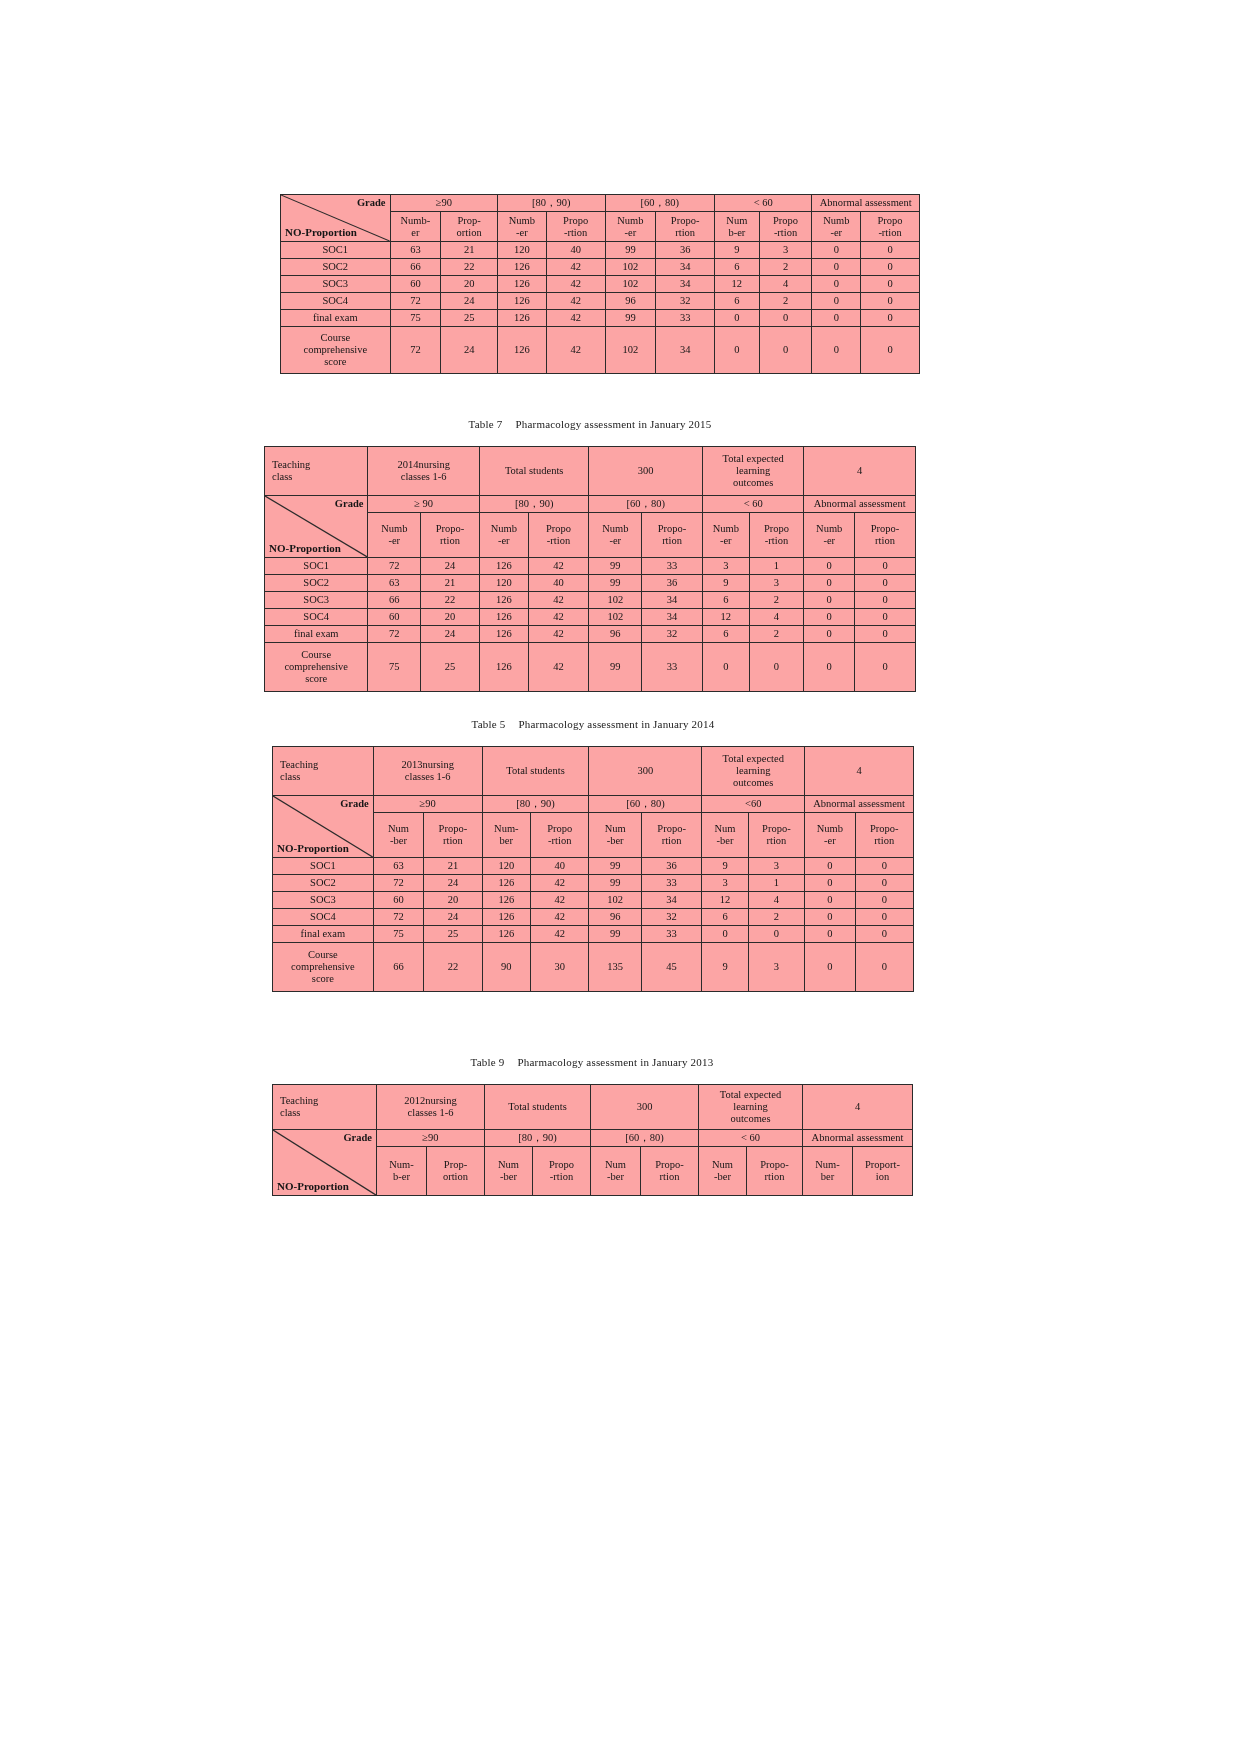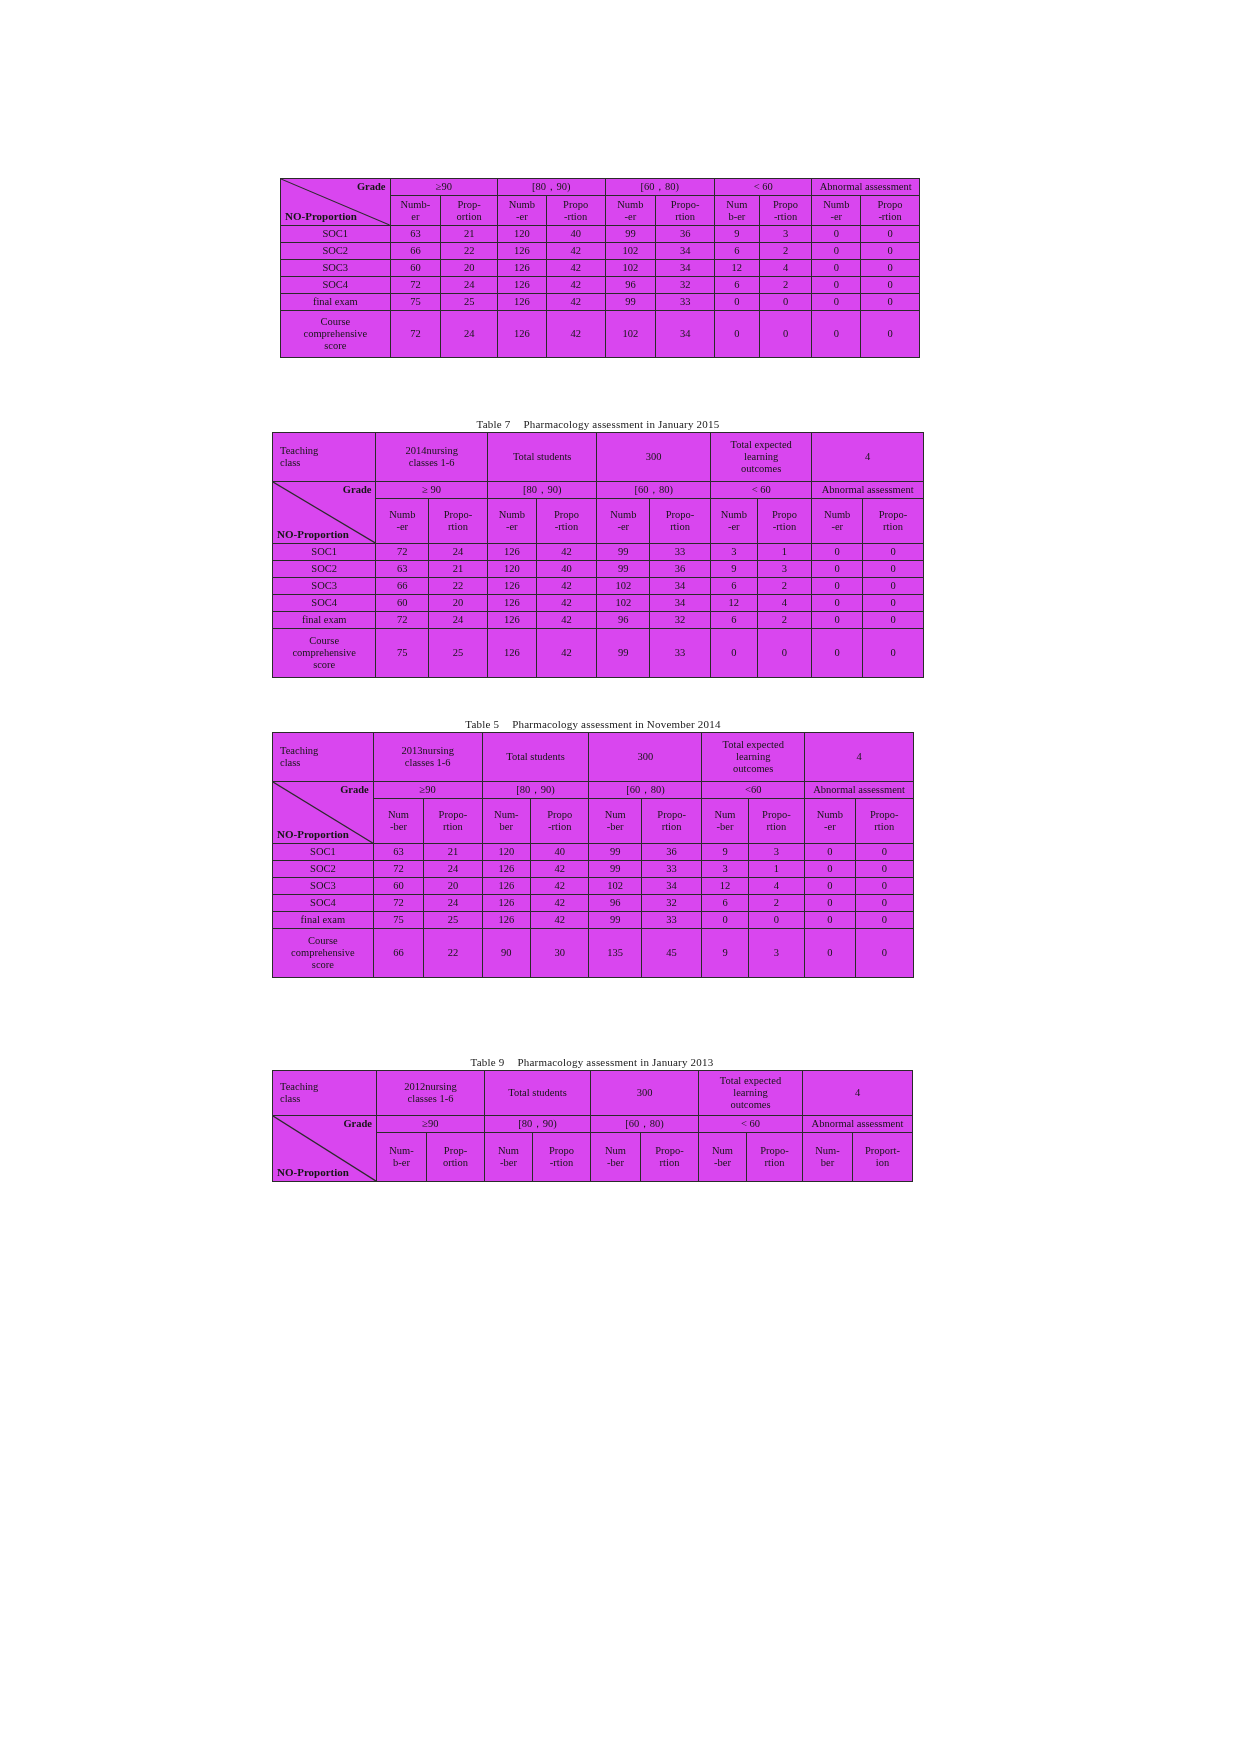--- a/index.html
+++ b/index.html
@@ -23,21 +23,22 @@
   }
   .block {
     position: absolute;
     left: 280px;
     width: 640px;
   }
   table.tbl {
     border-collapse: collapse;
     table-layout: fixed;
     width: 100%;
-    background: #d946ef;
+    background: #fca5a5;
+    margin-top: 16px;
   }
   table.tbl td, table.tbl th {
     border: 1px solid #2b2b2b;
     font-size: 10.5px;
     line-height: 1.15;
     text-align: center;
     vertical-align: middle;
     padding: 2px 1px;
     font-weight: normal;
     color: #161616;
@@ -247,21 +248,21 @@
         <td>34</td>
         <td class="bold">0</td>
         <td class="bold">0</td>
         <td>0</td>
         <td>0</td>
       </tr>
     </tbody>
       </table>
   </div>
 
-  <div class="block" style="top:418px; left:272px; width:652px;">
+  <div class="block" style="top:418px; left:264px; width:652px;">
     <div class="caption">
       <span class="capnum">Table 7</span>
       <span>Pharmacology assessment in January 2015</span>
     </div>
     <table class="tbl">
       <colgroup>
         <col style="width:102px">
           <col style="width:52px">
           <col style="width:58px">
         <col style="width:48px">
@@ -432,21 +433,21 @@
         <td>0</td>
         <td>0</td>
       </tr>
     </tbody>
       </table>
   </div>
 
   <div class="block" style="top:718px; left:272px; width:642px;">
     <div class="caption">
       <span class="capnum">Table 5</span>
-      <span>Pharmacology assessment in November 2014</span>
+      <span>Pharmacology assessment in January 2014</span>
     </div>
     <table class="tbl">
       <colgroup>
         <col style="width:100px">
           <col style="width:50px">
           <col style="width:58px">
         <col style="width:48px">
           <col style="width:58px">
           <col style="width:52px">
         <col style="width:60px">

